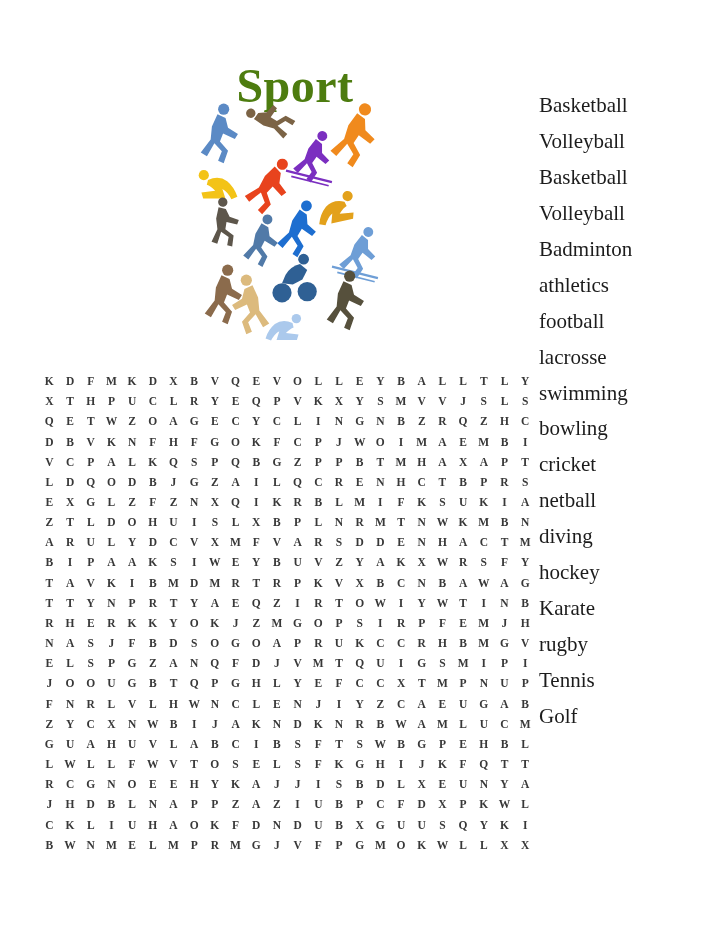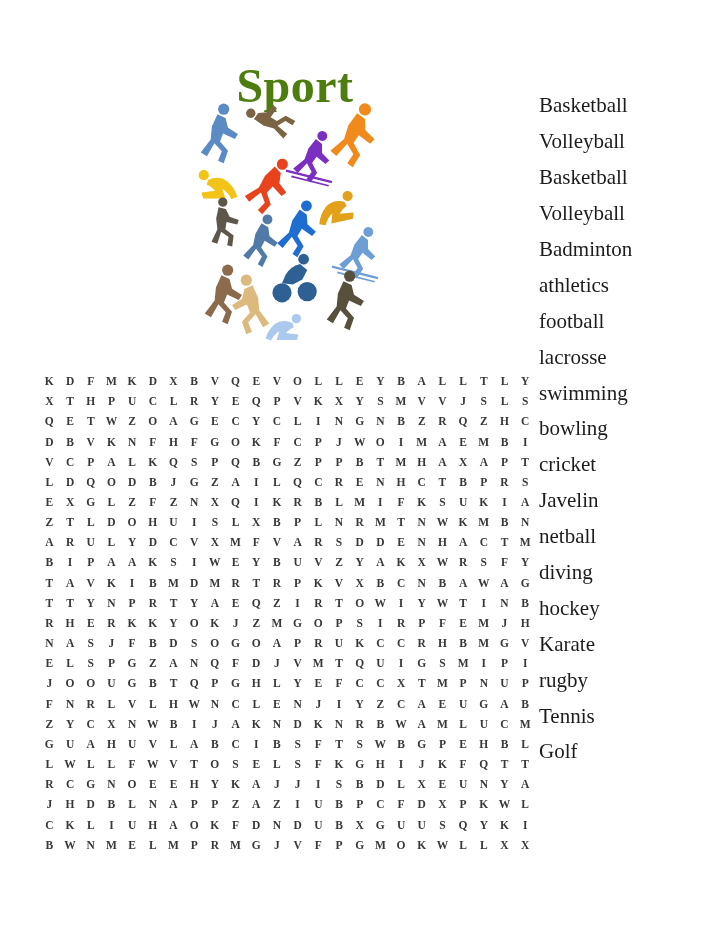--- a/index.html
+++ b/index.html
@@ -82,21 +82,20 @@
       <div class="word-item">Volleyball</div>
       <div class="word-item">Basketball</div>
       <div class="word-item">Volleyball</div>
       <div class="word-item">Badminton</div>
       <div class="word-item">athletics</div>
       <div class="word-item">football</div>
       <div class="word-item">lacrosse</div>
       <div class="word-item">swimming</div>
       <div class="word-item">bowling</div>
       <div class="word-item">cricket</div>
-      <div class="word-item">Javelin</div>
       <div class="word-item">netball</div>
       <div class="word-item">diving</div>
       <div class="word-item">hockey</div>
       <div class="word-item">Karate</div>
       <div class="word-item">rugby</div>
       <div class="word-item">Tennis</div>
       <div class="word-item">Golf</div>
     </div>
 
   <div class="wordsearch-grid">

